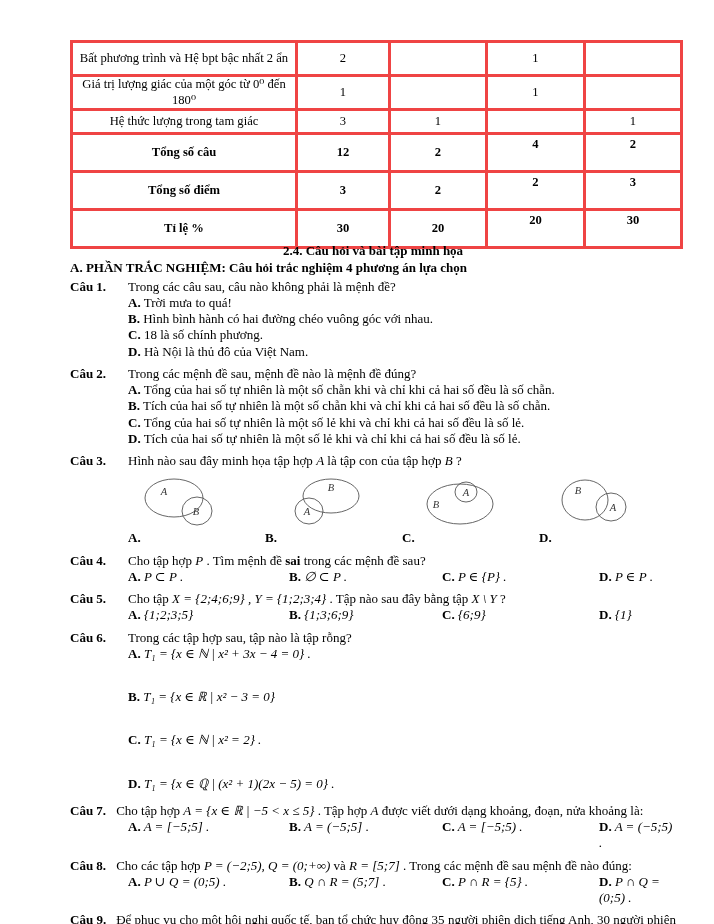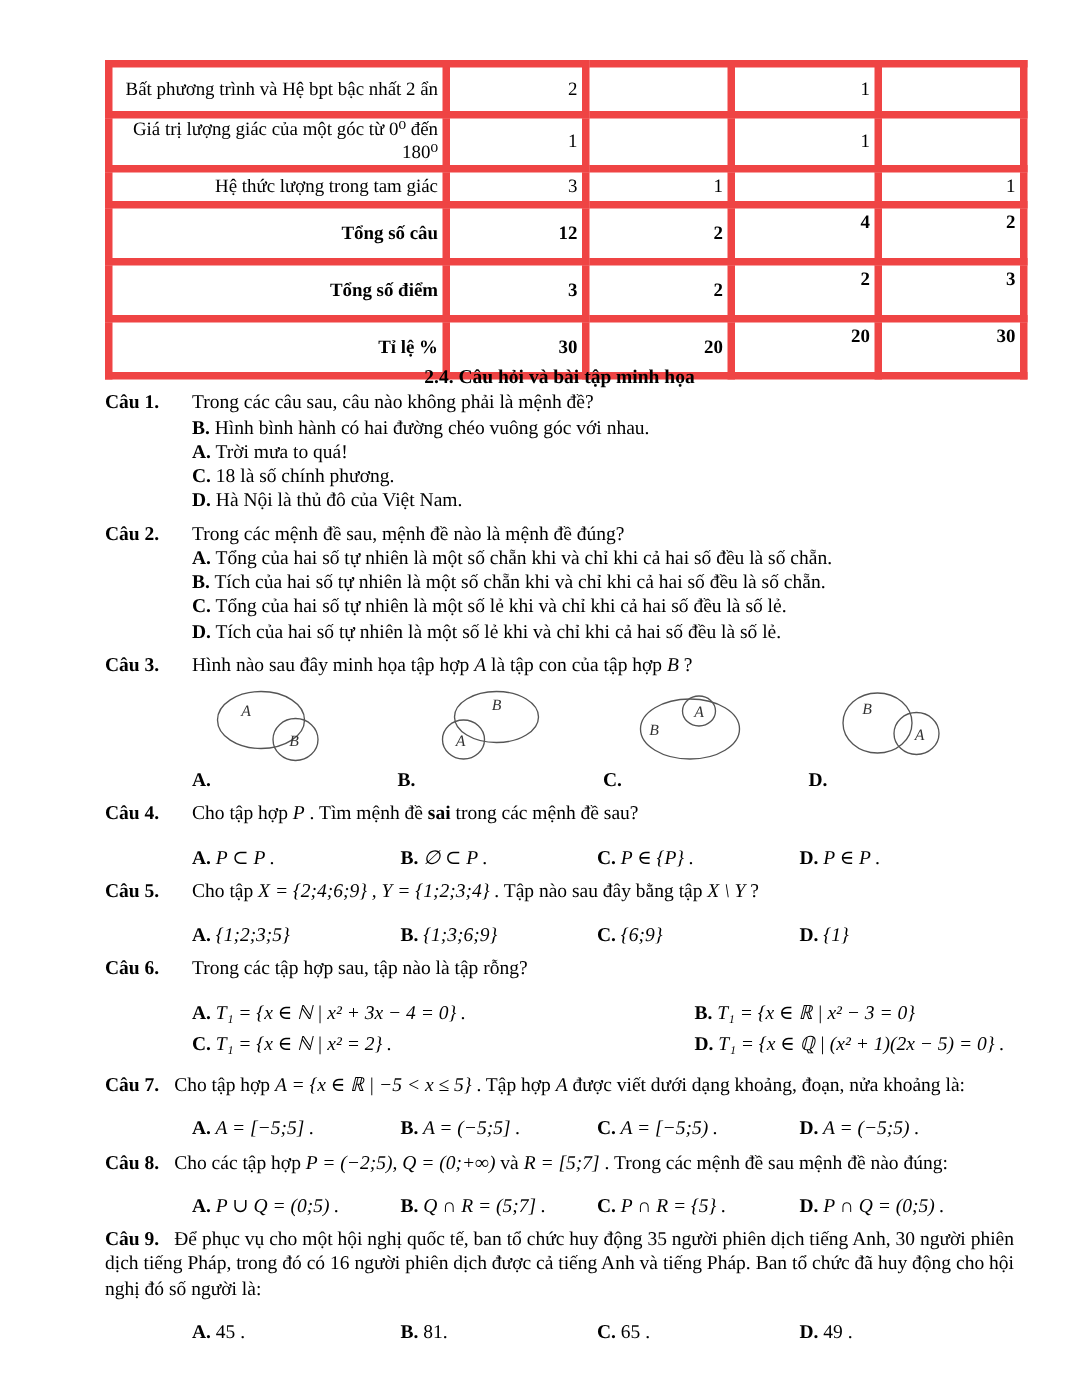--- a/index.html
+++ b/index.html
@@ -9,21 +9,21 @@
     font-size:13px;color:#000;line-height:1.25;
   }
   .page{position:relative;width:714px;height:924px;background:#fff;overflow:hidden;}
 
   
   .doc-table{
     position:absolute;left:70px;top:40px;
     border-collapse:collapse;table-layout:fixed;width:610px;
   }
   .doc-table td{
-    border:5px solid #ef4444;text-align:right;vertical-align:middle;
+    border:3px solid #ef4444;text-align:center;vertical-align:middle;
     padding:0 3px;font-size:12.6px;line-height:1.22;
   }
   .doc-table tr.r2l{height:34px;}
   .doc-table tr.r1l{height:24px;}
   .doc-table tr.rb{height:38px;}
   .doc-table tr.bold td{font-weight:bold;}
   .doc-table td.raised{vertical-align:top;padding-top:2px;}
 
   
   .content{position:absolute;left:70px;top:243px;width:606px;}
@@ -35,21 +35,21 @@
   .qnum{width:58px;flex:none;font-weight:bold;}
   .qbody{flex:1;}
   .stem-flow{text-align:justify;}
   .stem-flow .qnum-inline{font-weight:bold;padding-right:10px;}
 
   .b{font-weight:bold;}
   .it{font-style:italic;}
   .opt-key{font-weight:bold;}
 
   .opt-line{padding-left:58px;}
-  .opt-row{display:flex;padding-left:58px;margin-top:13px;}
+  .opt-row{display:flex;padding-left:58px;margin-top:0;gap:22px;}
   .opt-row .opt-cell{flex:none;}
   .opt-row.inline .opt-cell:nth-child(1){width:139px;}
   .opt-row.inline .opt-cell:nth-child(2){width:131px;}
   .opt-row.inline .opt-cell:nth-child(3){width:135px;}
   .opt-row.inline .opt-cell:nth-child(4){flex:1;}
   .opt-row.grid2{flex-wrap:wrap;}
   .opt-row.grid2 .opt-cell:nth-child(odd){width:335px;margin-bottom:5px;}
   .opt-row.grid2 .opt-cell:nth-child(even){width:210px;margin-bottom:5px;}
 
   .venn-row{display:flex;padding-left:58px;margin-top:4px;}
@@ -111,28 +111,29 @@
           <td>30</td>
           <td>20</td>
           <td class="raised">20</td>
           <td class="raised">30</td>
         </tr>
       </tbody>
   </table>
 
   <div class="content">
     <div class="h1">2.4. Câu hỏi và bài tập minh họa</div>
+    <div class="h2">A. PHẦN TRẮC NGHIỆM: Câu hỏi trắc nghiệm 4 phương án lựa chọn</div>
     <div id="questions">
         <div class="q">
           <div class="qrow">
             <div class="qnum">Câu 1.</div>
             <div class="qbody"><span>Trong các câu sau, câu nào không phải là mệnh đề?</span></div>
           </div>
+          <div class="opt-line"><span class="opt-key">A.</span><span> Trời mưa to quá!</span></div>
           <div class="opt-line"><span class="opt-key">B.</span><span> Hình bình hành có hai đường chéo vuông góc với nhau.</span></div>
-          <div class="opt-line"><span class="opt-key">A.</span><span> Trời mưa to quá!</span></div>
           <div class="opt-line"><span class="opt-key">C.</span><span> 18 là số chính phương.</span></div>
           <div class="opt-line"><span class="opt-key">D.</span><span> Hà Nội là thủ đô của Việt Nam.</span></div>
         </div>
         <div class="q">
           <div class="qrow">
             <div class="qnum">Câu 2.</div>
             <div class="qbody"><span>Trong các mệnh đề sau, mệnh đề nào là mệnh đề đúng?</span></div>
           </div>
           <div class="opt-line"><span class="opt-key">A.</span><span> Tổng của hai số tự nhiên là một số chẵn khi và chỉ khi cả hai số đều là số chẵn.</span></div>
           <div class="opt-line"><span class="opt-key">B.</span><span> Tích của hai số tự nhiên là một số chẵn khi và chỉ khi cả hai số đều là số chẵn.</span></div>

